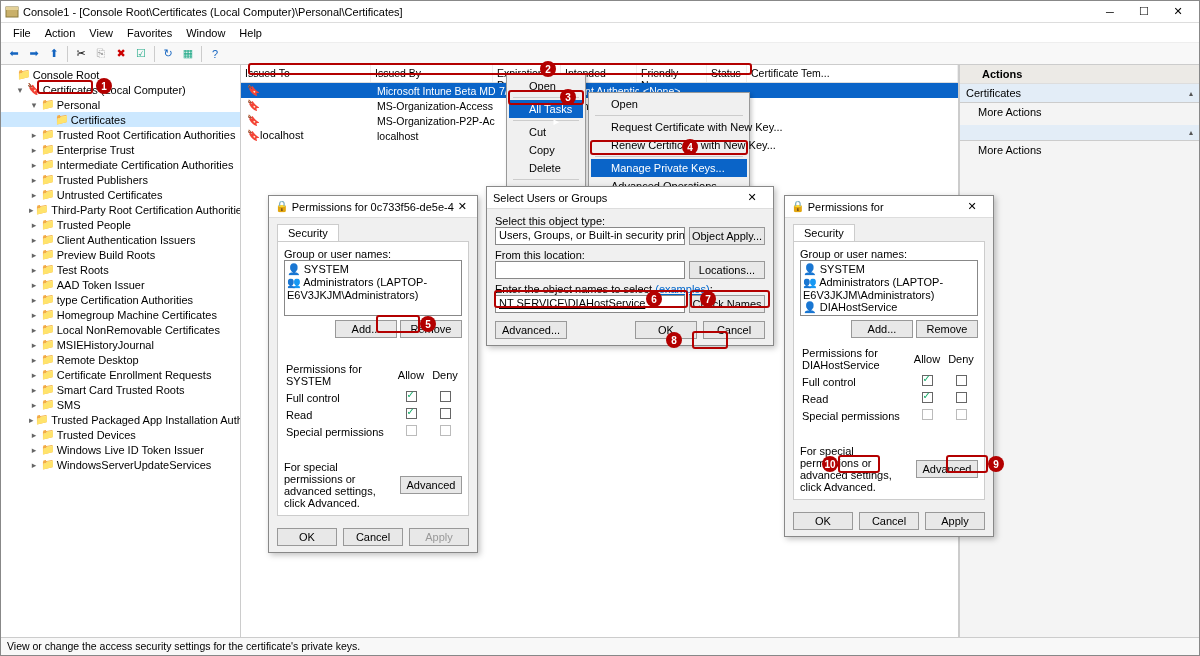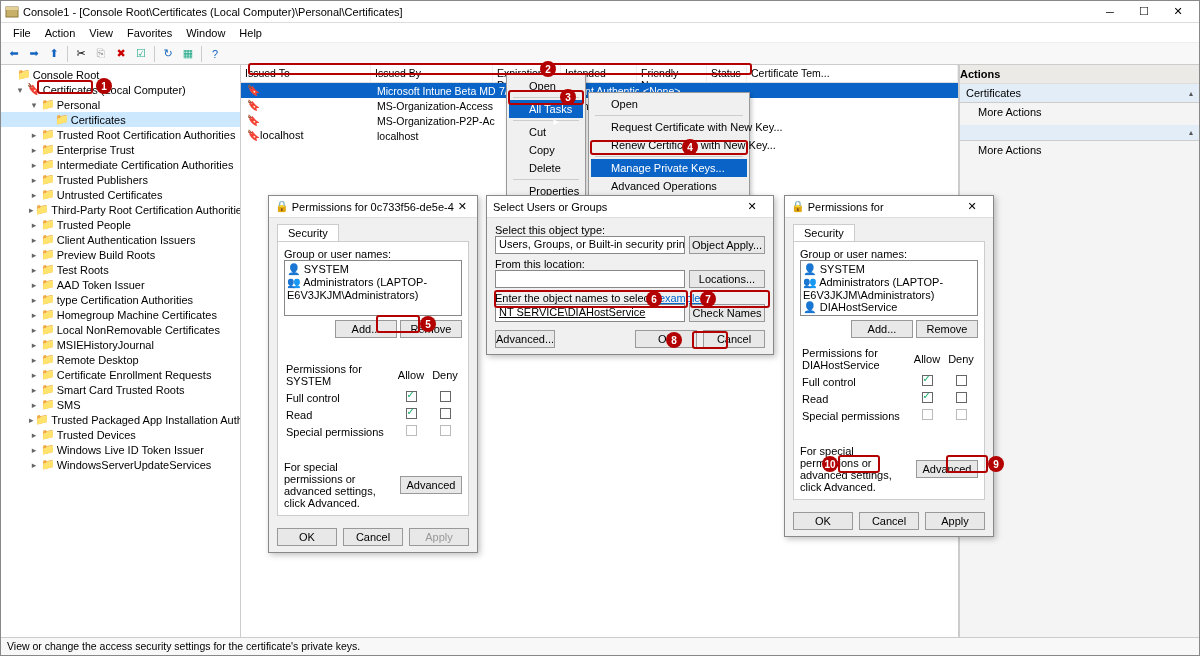--- a/index.html
+++ b/index.html
@@ -20,21 +20,21 @@
 .tree .tw { width:10px; text-align:center; color:#666; font-size:9px;}
 .tree .fld { color:#d8b24a; font-size:11px;}
 .tree .sel { background:#cce8ff; }
 .listarea { flex:1; display:flex; flex-direction:column; border-right:1px solid #ccc; position:relative;}
 .listhdr { height:18px; display:flex; border-bottom:1px solid #ddd; background:#fff;}
 .listhdr .col { border-right:1px solid #eee; padding:2px 4px; font-size:10.5px;}
 .listrow { height:15px; display:flex; align-items:center; padding-left:2px;}
 .listrow .col { padding:0 4px; font-size:10.5px; overflow:hidden; white-space:nowrap;}
 .selrow { background:#0a64c8; color:#fff;}
 .actions { width:240px; background:#f4f4f4; border-left:1px solid #ccc;}
-.actions .hdr { background:#eceae6; padding:3px 0; font-weight:600; border-bottom:1px solid #ddd;}
+.actions .hdr { background:#eceae6; padding:3px 22px; font-weight:600; border-bottom:1px solid #ddd;}
 .actions .sub { background:#e3edf7; padding:3px 6px; border-bottom:1px solid #ccc; display:flex; align-items:center;}
 .actions .itm { padding:3px 18px;}
 .statusbar { height:18px; border-top:1px solid #ccc; padding:2px 6px; font-size:10.5px; background:#f8f8f8;}
 
 .ctxmenu { position:absolute; background:#f0f0f0; border:1px solid #999; box-shadow:2px 2px 4px rgba(0,0,0,.2); padding:2px;}
 .ctxmenu .ci { padding:3px 24px 3px 20px; white-space:nowrap;}
 .ctxmenu .ci.hl { background:#0a64c8; color:#fff;}
 .ctxmenu .sepline { height:1px; background:#ccc; margin:2px 4px;}
 .ctxmenu .arrow { float:right; margin-left:8px;}
 
@@ -362,21 +362,21 @@
       <span class="btn">Advanced</span>
     </div>
   </div>
   <div class="btnrow">
     <span class="btn">OK</span>
     <span class="btn">Cancel</span>
     <span class="btn" style="color:#999">Apply</span>
   </div>
 </div>
 
-<div class="dlg" style="left:486px; top:195px; width:288px">
+<div class="dlg" style="left:486px; top:186px; width:288px">
   <div class="dlgtitle">
       <span>Select Users or Groups</span>
       <span class="x">✕</span>
     </div>
   <div style="padding:6px 8px">
     <div>Select this object type:</div>
     <div style="display:flex;gap:4px;margin-bottom:4px">
       <div class="inputline" style="flex:1">Users, Groups, or Built-in security principals</div>
       <span class="btn" style="width:76px">Object Apply...</span>
     </div>
@@ -384,21 +384,21 @@
     <div style="display:flex;gap:4px;margin-bottom:4px">
       <div class="inputline" style="flex:1"></div>
       <span class="btn" style="width:76px">Locations...</span>
     </div>
     <div><span>Enter the object names to select</span> <span style="color:#06c;text-decoration:underline">(examples)</span>:</div>
     <div style="display:flex;gap:4px;margin-bottom:8px">
       <div class="inputline" style="flex:1"><span style="text-decoration:underline">NT SERVICE\DIAHostService</span></div>
       <span class="btn" style="width:76px">Check Names</span>
     </div>
     <div style="display:flex;gap:6px">
-      <span class="btn" style="width:60px">Advanced...</span>
+      <span class="btn" style="width:72px">Advanced...</span>
       <span style="flex:1"></span>
       <span class="btn">OK</span>
       <span class="btn">Cancel</span>
     </div>
   </div>
 </div>
 
 <div class="dlg" style="left:784px; top:195px; width:210px">
   <div class="dlgtitle"><span>🔒</span>&nbsp;<span>Permissions for</span><span class="x">✕</span></div>
   <span class="tab">Security</span>

